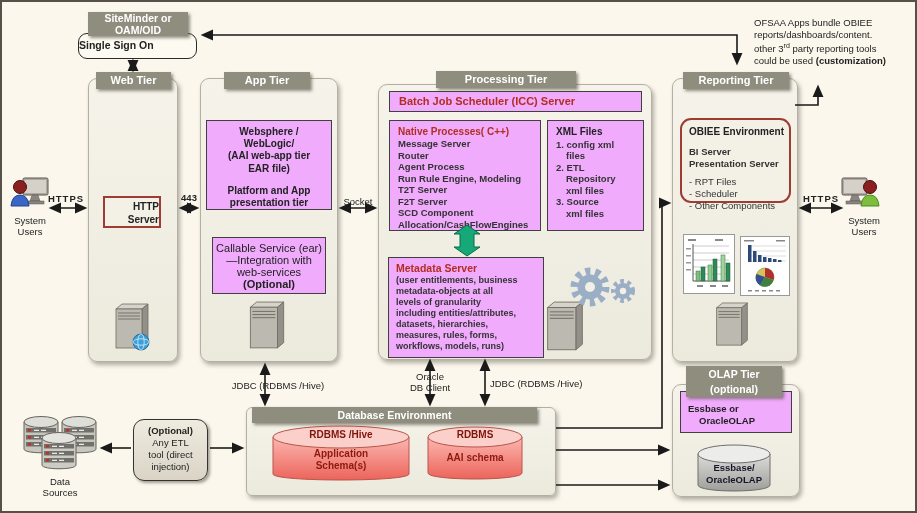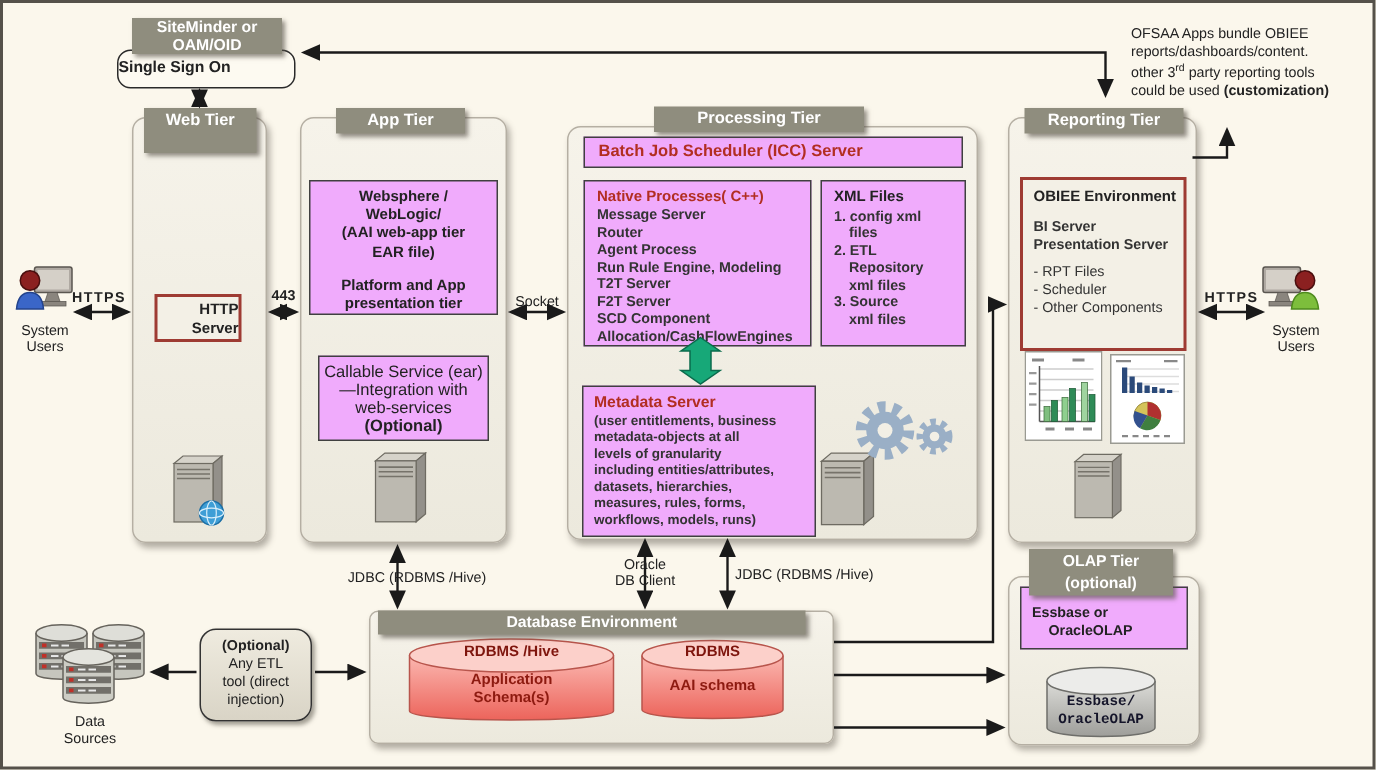--- a/index.html
+++ b/index.html
@@ -47,21 +47,21 @@
   <div class="abs tier" style="left:246px;top:407px;width:310px;height:89px;border-radius:6px;"></div>
 
   <div class="abs thead" style="left:88px;top:12px;width:100px;height:24px;line-height:11.5px;padding-top:1px;font-size:10.5px;">
     <div>SiteMinder or</div>
     <div>OAM/OID</div>
   </div>
   <div class="abs" style="left:78px;top:33px;width:119px;height:26px;background:#fdfaf1;border:1.5px solid #2a2a2a;border-radius:9px;z-index:3;font-size:10.5px;font-weight:600;line-height:23px;">
     <span>Single Sign On</span>
   </div>
 
-  <div class="abs thead" style="left:96px;top:72px;width:75px;height:30px;">Web Tier</div>
+  <div class="abs thead" style="left:96px;top:72px;width:75px;height:17px;">Web Tier</div>
   <div class="abs thead" style="left:224px;top:72px;width:86px;height:17px;">App Tier</div>
   <div class="abs thead" style="left:436px;top:71px;width:140px;height:17px;">Processing Tier</div>
   <div class="abs thead" style="left:683px;top:72px;width:106px;height:17px;">Reporting Tier</div>
   <div class="abs thead" style="left:686px;top:366px;width:96px;height:31px;line-height:14.5px;padding-top:1px;font-size:10.5px;">
     <div>OLAP Tier</div>
     <div>(optional)</div>
   </div>
   <div class="abs thead" style="left:252px;top:407px;width:285px;height:16px;line-height:16px;font-size:10.5px;">Database Environment</div>
 
   <div class="abs lbl" style="left:754px;top:17px;width:162px;line-height:11.5px;">
@@ -125,21 +125,21 @@
       <div>(user entitlements, business</div>
       <div>metadata-objects at all</div>
       <div>levels of granularity</div>
       <div>including entities/attributes,</div>
       <div>datasets, hierarchies,</div>
       <div>measures, rules, forms,</div>
       <div>workflows, models, runs)</div>
     </div>
   </div>
 
-  <div class="abs rbox" style="left:680px;top:118px;width:111px;height:116px;padding:6px 0 0 7px;">
+  <div class="abs rbox" style="left:680px;top:118px;width:111px;height:85px;padding:6px 0 0 7px;border-radius:11px;">
     <div class="b" style="font-size:10px;line-height:12px;">OBIEE Environment</div>
     <div class="s95" style="font-weight:600;line-height:12px;color:#333;margin-top:8px;">
       <div>BI Server</div>
       <div>Presentation Server</div>
     </div>
     <div class="s95" style="font-weight:400;line-height:12px;color:#333;margin-top:6px;">
       <div>- RPT Files</div>
       <div>- Scheduler</div>
       <div>- Other Components</div>
     </div>
@@ -203,21 +203,21 @@
   <svg class="abs icon" style="left:697px;top:444px;" width="74" height="54" viewBox="0 0 74 54">
     <defs>
       <linearGradient id="gGray" x1="0" y1="0" x2="0" y2="1">
         <stop offset="0" stop-color="#dcdcd8"></stop>
           <stop offset="1" stop-color="#9e9e9a"></stop>
       </linearGradient>
     </defs>
     <path d="M1 10 L1 41 C1 49 73 49 73 41 L73 10" fill="url(#gGray)" stroke="#6e6e6a"></path>
     <ellipse cx="37" cy="10" rx="36" ry="9" fill="#ececea" stroke="#6e6e6a"></ellipse>
   </svg>
-  <div class="abs ctr b" style="left:697px;top:462px;width:74px;font-size:9.5px;line-height:11.5px;color:#15152a;z-index:6;font-family:Liberation Mono, monospace;">
+  <div class="abs ctr b" style="left:697px;top:462px;width:74px;font-size:9.5px;line-height:11.5px;color:#15152a;z-index:6;">
     <div>Essbase/</div>
     <div>OracleOLAP</div>
   </div>
 
   <svg class="abs icon" style="left:272px;top:425px;" width="138" height="64" viewBox="0 0 138 64">
     <defs>
       <linearGradient id="gPink" x1="0" y1="0" x2="0" y2="1">
         <stop offset="0" stop-color="#fbb7b0"></stop>
           <stop offset="1" stop-color="#ec645b"></stop>
       </linearGradient>

